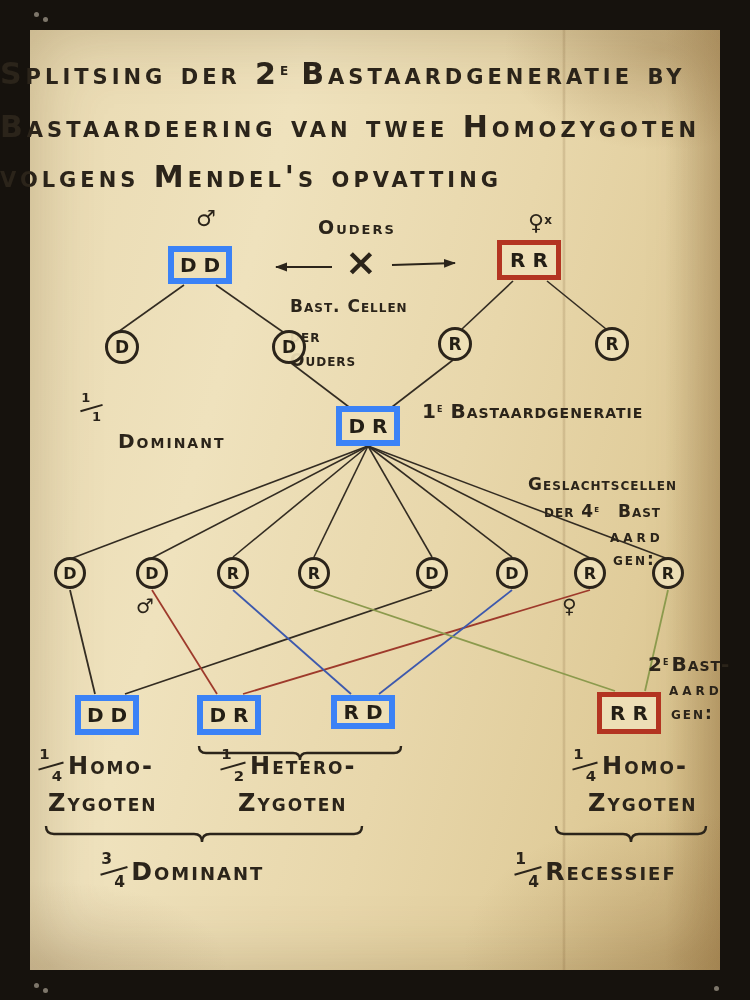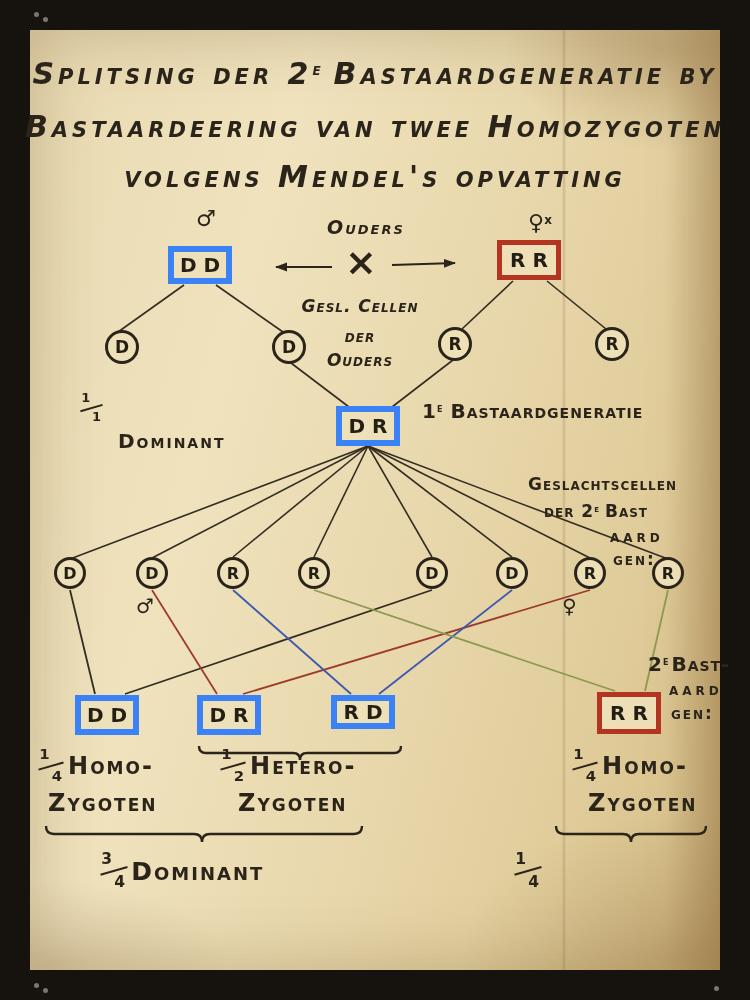--- a/index.html
+++ b/index.html
@@ -28,21 +28,21 @@
   .dot { position:absolute; width:5px; height:5px; border-radius:50%; background:#7d766a; }
 
   .wires { position:absolute; left:0; top:0; width:750px; height:1000px; pointer-events:none; }
   .wires line.ln { stroke:#332c22; stroke-width:1.6; }
   .wires line.arrow { stroke:#2b241a; stroke-width:2; }
   .wires line.cross { stroke-width:1.8; }
   .wires path.brace { fill:none; stroke:#2b241a; stroke-width:2.4; }
 
   .t { position:absolute; color:#2b241a; font-weight:bold; font-variant:small-caps;
        white-space:nowrap; line-height:1.1; }
-  .center { text-align:center;font-style:italic; }
+  .center { text-align:left; }
 
   .title1 { left:0; right:0; top:57px;  font-size:30px; letter-spacing:4px; }
   .title2 { left:0; right:0; top:110px; font-size:30px; letter-spacing:4px; }
   .title3 { left:0; right:0; top:160px; font-size:30px; letter-spacing:4px; }
 
   .sup { font-size:56%; position:relative; top:-0.55em; }
   .gap { margin-left:9px; }
 
   .sym { position:absolute; color:#2b241a; font-weight:bold; font-size:22px; }
   .sym .mark { font-size:12px; position:relative; top:-6px; }
@@ -137,21 +137,21 @@
 
   <div class="sym" style="left:196px;top:206px">♂</div>
   <div class="sym" style="left:528px;top:210px"><span>♀</span><span class="mark">x</span></div>
 
   <div class="t center" style="left:318px;top:217px;width:96px;font-size:19px;letter-spacing:2px">Ouders</div>
 
   <div class="box blue" style="left:168px;top:246px;width:64px;height:38px">DD</div>
   <div class="x-cross">×</div>
   <div class="box red" style="left:497px;top:240px;width:64px;height:40px">RR</div>
 
-  <div class="t center" style="left:290px;top:297px;width:140px;font-size:17px;letter-spacing:1px">Gesl. Cellen</div>
+  <div class="t center" style="left:290px;top:297px;width:140px;font-size:17px;letter-spacing:1px">Bast. Cellen</div>
   <div class="t center" style="left:290px;top:327px;width:140px;font-size:17px;letter-spacing:1px">der</div>
   <div class="t center" style="left:290px;top:351px;width:140px;font-size:17px;letter-spacing:1px">Ouders</div>
 
   <div class="circle" style="left:105px;top:330px">D</div>
   <div class="circle" style="left:272px;top:330px">D</div>
   <div class="circle" style="left:438px;top:327px">R</div>
   <div class="circle" style="left:595px;top:327px">R</div>
 
   <div class="t" style="left:82px;top:395px;font-size:21px;letter-spacing:2px">
     <span class="frac"><span class="fn">1</span><span class="fd">1</span></span>
@@ -159,21 +159,21 @@
   <div class="t" style="left:118px;top:430px;font-size:20px;letter-spacing:2px">Dominant</div>
 
   <div class="box blue" style="left:336px;top:406px;width:64px;height:40px">DR</div>
 
   <div class="t" style="left:422px;top:400px;font-size:20px;letter-spacing:1px">
     <span>1</span><span class="sup">e</span><span style="margin-left:7px">Bastaardgeneratie</span>
   </div>
 
   <div class="t" style="left:528px;top:475px;font-size:17px;letter-spacing:1px">Geslachtscellen</div>
   <div class="t" style="left:544px;top:502px;font-size:17px;letter-spacing:1px">
-    <span>der 2</span><span class="sup">e</span><span style="margin-left:5px">Bast</span>
+    <span>der 4</span><span class="sup">e</span><span style="margin-left:18px">Bast</span>
   </div>
   <div class="t" style="left:610px;top:527px;font-size:17px;letter-spacing:4px">aard</div>
   <div class="t" style="left:613px;top:550px;font-size:17px;letter-spacing:2px">gen:</div>
 
   <div class="circle sm" style="left:54px;top:557px">D</div>
   <div class="circle sm" style="left:136px;top:557px">D</div>
   <div class="circle sm" style="left:217px;top:557px">R</div>
   <div class="circle sm" style="left:298px;top:557px">R</div>
   <div class="circle sm" style="left:416px;top:557px">D</div>
   <div class="circle sm" style="left:496px;top:557px">D</div>
@@ -206,16 +206,16 @@
 
   <div class="t" style="left:574px;top:751px;font-size:24px;letter-spacing:2px">
     <span class="frac"><span class="fn">1</span><span class="fd">4</span></span><span>Homo-</span>
   </div>
   <div class="t" style="left:588px;top:790px;font-size:24px;letter-spacing:2px">Zygoten</div>
 
   <div class="t" style="left:102px;top:856px;font-size:25px;letter-spacing:2px">
     <span class="frac"><span class="fn">3</span><span class="fd">4</span></span><span>Dominant</span>
   </div>
   <div class="t" style="left:516px;top:856px;font-size:25px;letter-spacing:2px">
-    <span class="frac"><span class="fn">1</span><span class="fd">4</span></span>
+    <span class="frac"><span class="fn">1</span><span class="fd">4</span></span><span>Recessief</span>
   </div>
 
 </div>
 
 </body></html>

